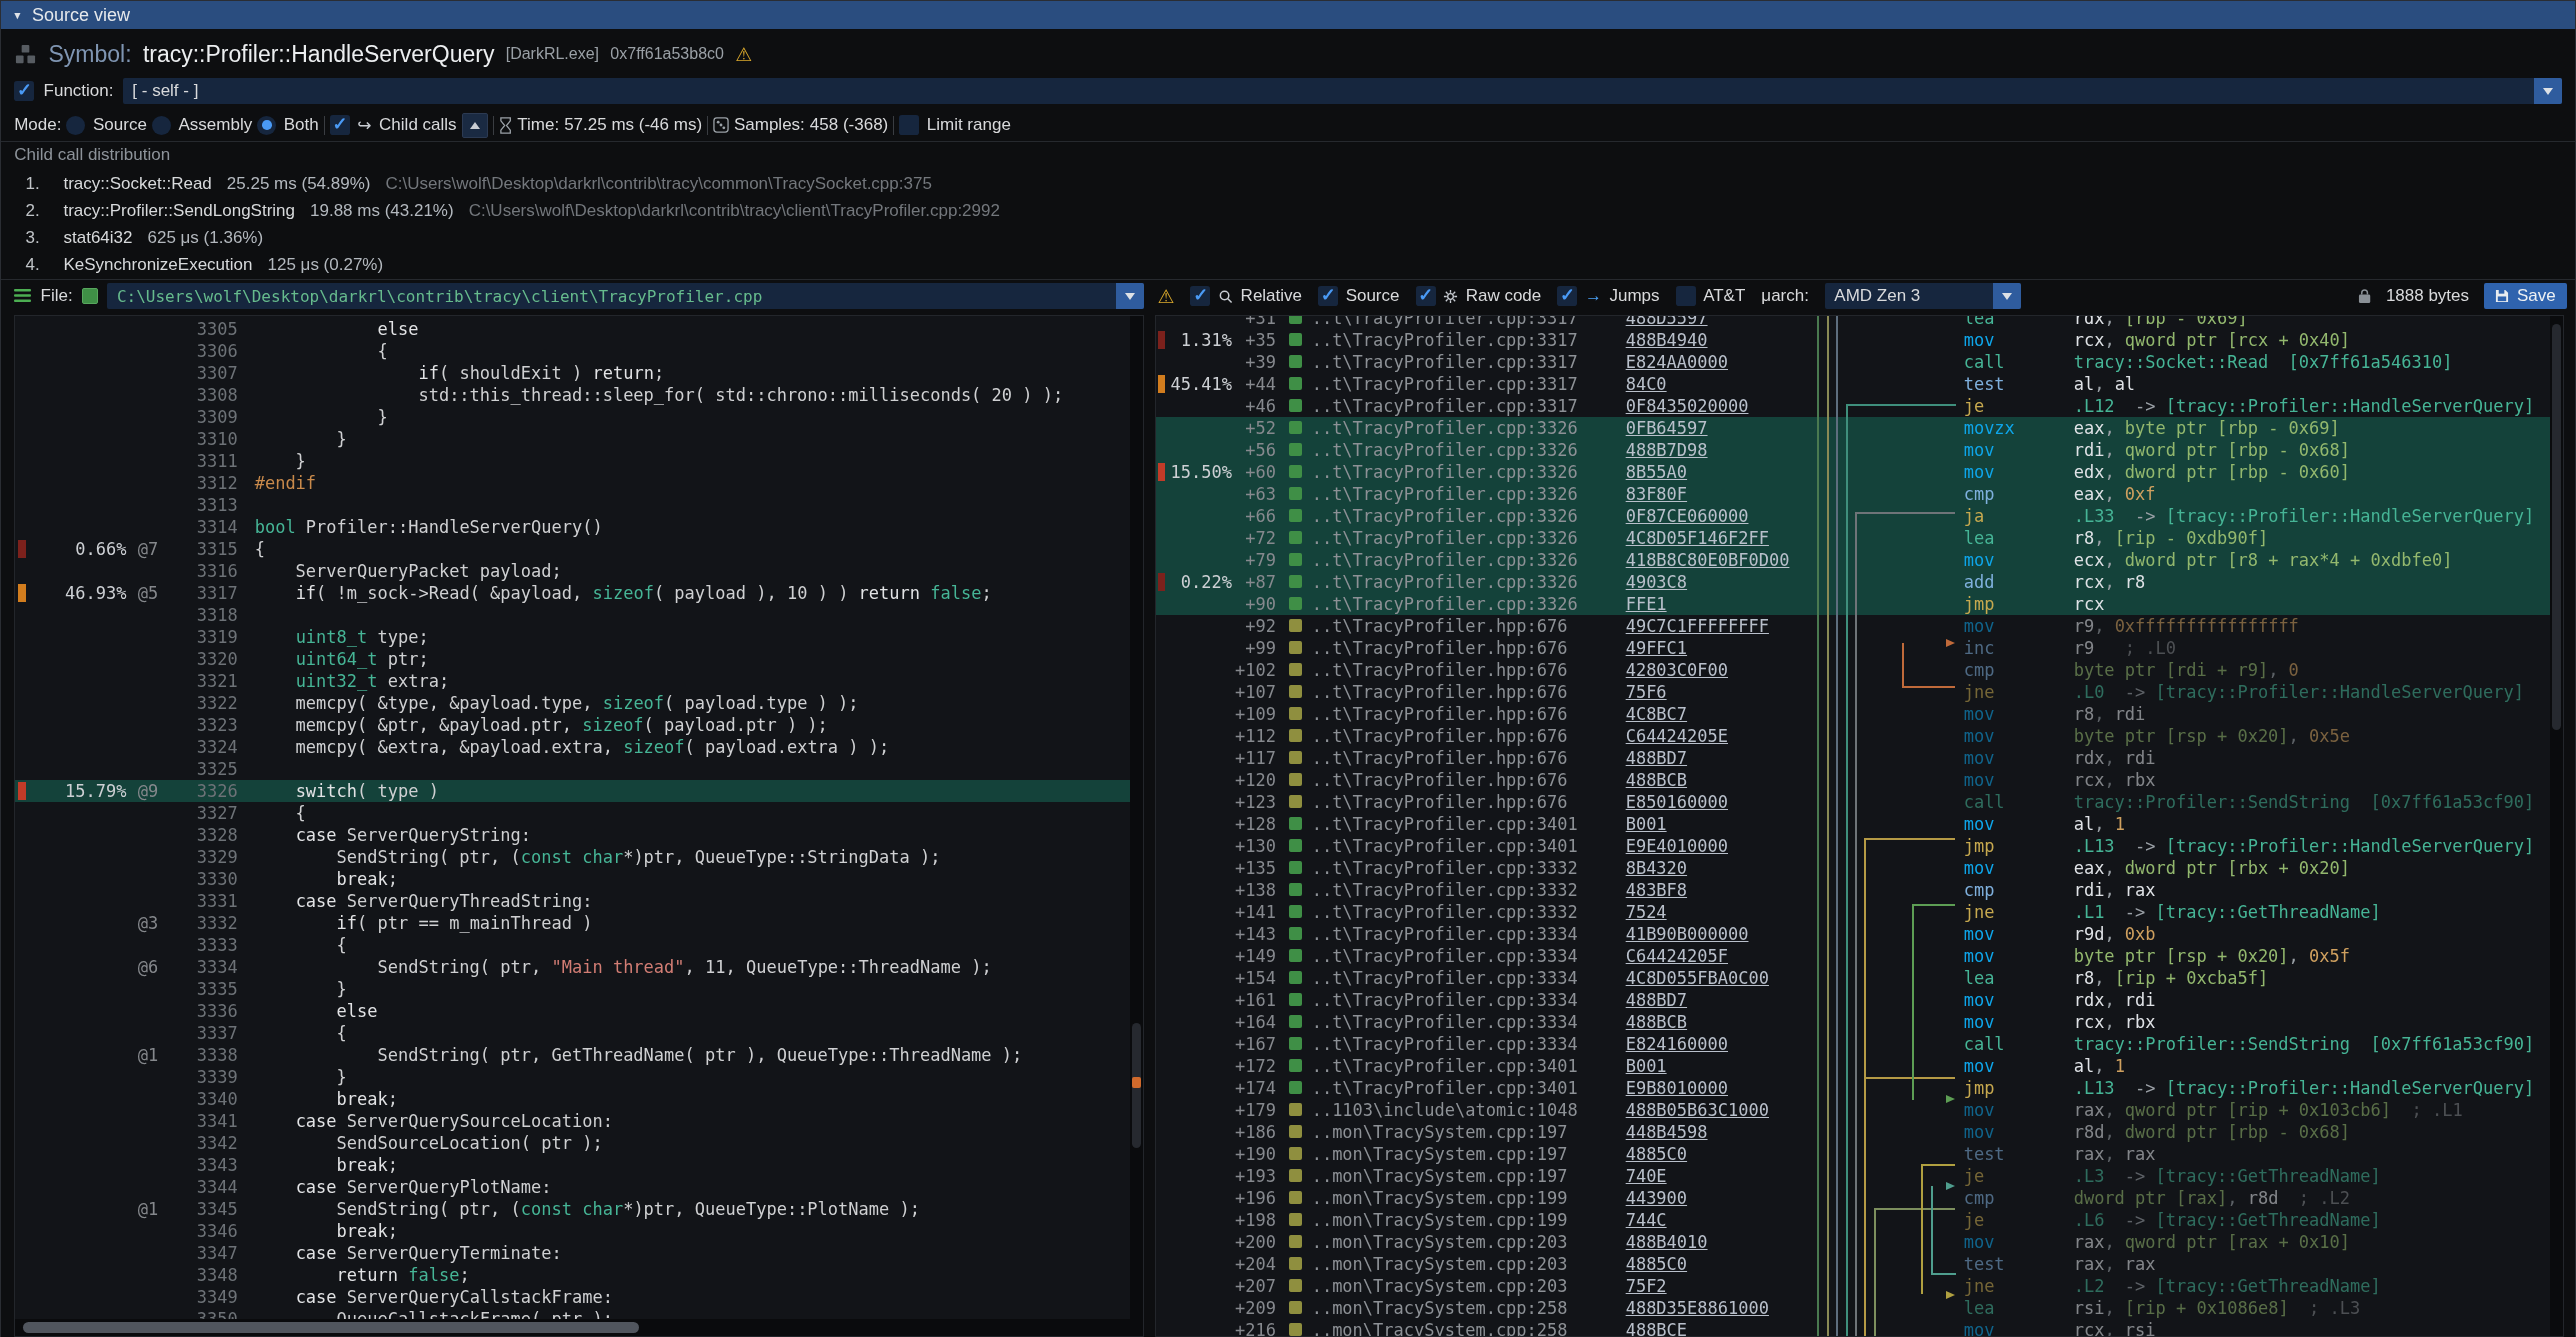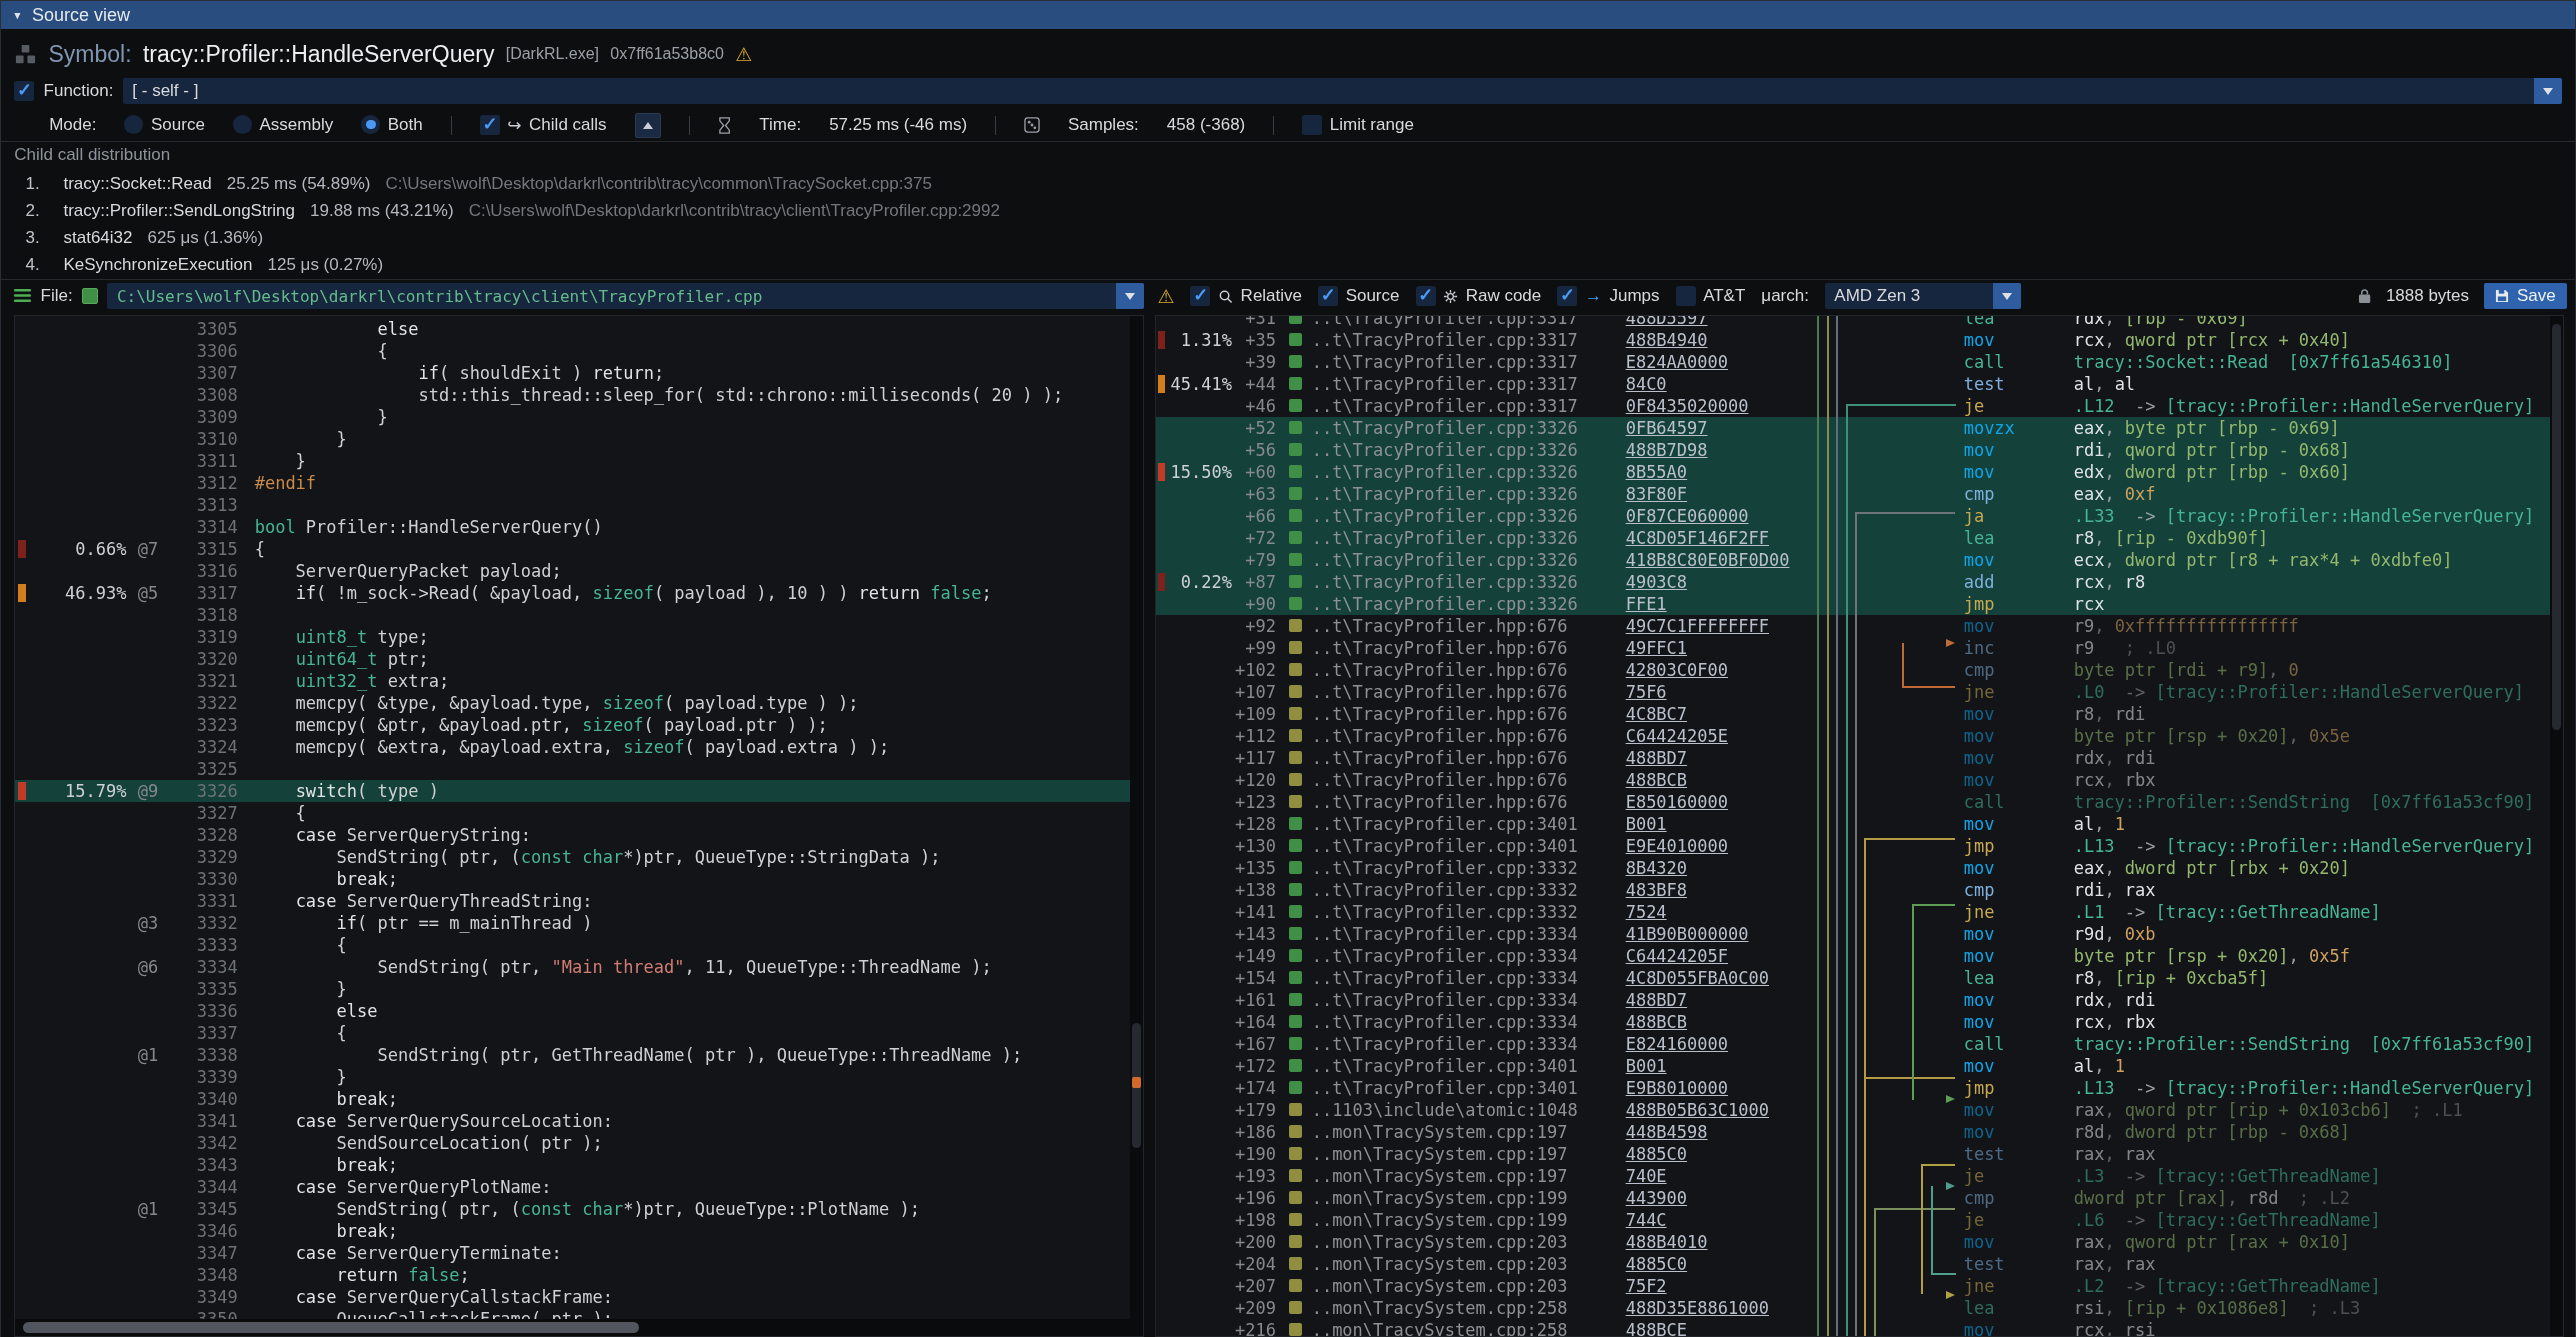--- a/index.html
+++ b/index.html
@@ -24,27 +24,27 @@
   .cb.on::after{content:"\2713";position:absolute;left:2.8px;top:-1.9px;color:var(--accent,#4a9af5);font-size:18px;font-weight:bold;}
   .rad{width:19px;height:19px;border-radius:50%;background:#16263e;position:relative;flex:0 0 auto;}
   .rad.on::after{content:"";position:absolute;inset:4.7px;border-radius:50%;background:var(--accent,#4a9af5);}
   .combo{height:25.5px;background:#16263e;border-radius:1.9px;display:flex;align-items:center;overflow:hidden;}
   .combo .cval{padding:0 9.4px;flex:1;white-space:nowrap;}
   .combo .carrow{width:28px;height:25.5px;background:#2f5c9e;display:flex;align-items:center;justify-content:center;flex:0 0 auto;}
   .tri-down{width:0;height:0;border-left:5.7px solid transparent;border-right:5.7px solid transparent;border-top:7.6px solid #dde1e6;}
   .vsep{width:0.9px;height:19px;background:#3a3d42;flex:0 0 auto;}
   .sqbtn{width:24.6px;height:23px;background:#1a2a42;border:0.9px solid #2c3a52;border-radius:1.9px;display:flex;align-items:center;justify-content:center;flex:0 0 auto;}
   .tri-up{width:0;height:0;border-left:5.7px solid transparent;border-right:5.7px solid transparent;border-bottom:7.6px solid #c9cdd3;}
-  .chk{display:flex;gap:7.6px;}
+  .chk{display:flex;align-items:center;gap:7.6px;}
   .icn{display:inline-flex;align-items:center;justify-content:center;}
 
   
   .fnrow{position:absolute;top:76px;left:13.2px;right:13.2px;height:28px;display:flex;align-items:center;gap:9.4px;}
   .fnrow .combo{flex:1;}
-  .moderow{position:absolute;top:110px;left:13.2px;right:13.2px;height:28px;display:flex;align-items:center;gap:28px;margin-left:35px;}
+  .moderow{position:absolute;top:110px;left:13.2px;right:13.2px;height:28px;display:flex;align-items:center;gap:5px;}
   .hsep{position:absolute;left:0;right:0;height:0.9px;background:#26292e;}
 
   
   .childsec{position:absolute;top:144px;left:13.2px;right:13.2px;}
   .cctitle{color:#8d939a;margin-bottom:5.7px;}
   .ccrow{display:flex;align-items:center;gap:15px;height:27px;margin-left:11.3px;}
   .ccidx{color:#c0c4c8;width:23px;}
   .ccname{color:#d8dadc;}
   .cctime{color:#b3b8be;}
   .ccpath{color:#73777c;}

